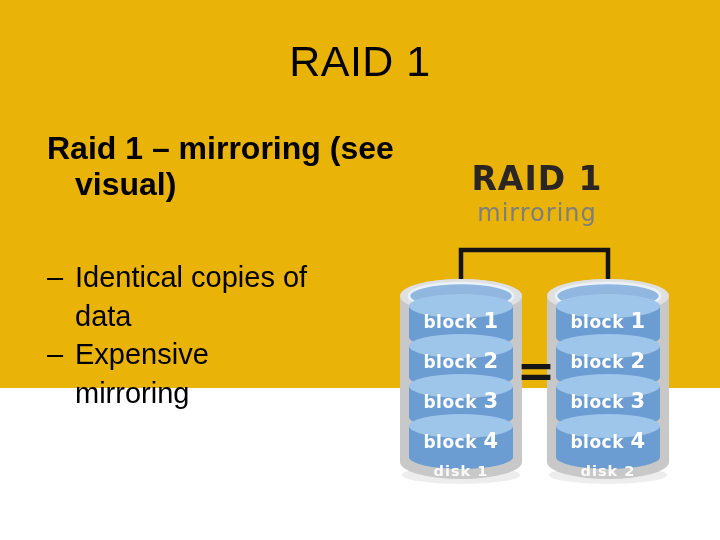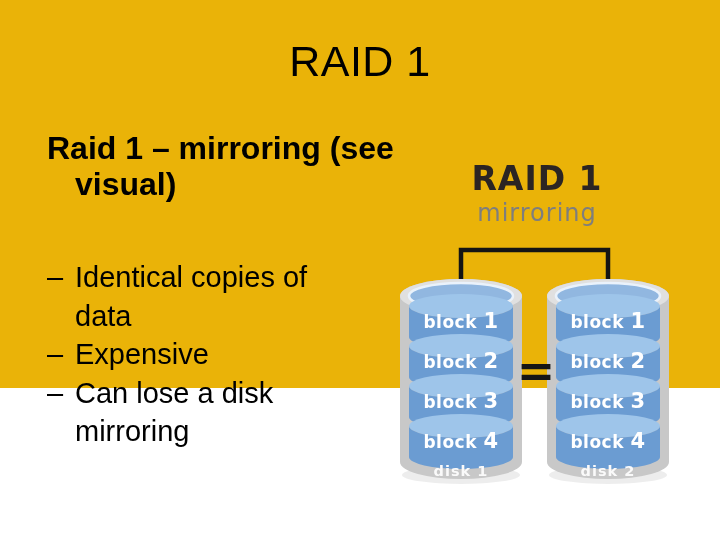--- a/index.html
+++ b/index.html
@@ -38,23 +38,20 @@
     <div class="h-line2">visual)</div>
   </div>
 
   <div class="bullets">
     <div class="b-item">
       <div class="b-first"><span class="dash">–</span><span>Identical copies of</span></div>
       <div class="b-cont">data</div>
     </div>
     <div class="b-item">
       <div class="b-first"><span class="dash">–</span><span>Expensive</span></div>
-    </div>
-    <div class="b-item">
-      <div class="b-first"><span class="dash">–</span><span>Can lose a disk</span></div>
     </div>
     <div class="b-item">
       <div class="b-cont">mirroring</div>
     </div>
   </div>
 
   <svg class="diagram" viewBox="380 140 340 400" width="340" height="400" xmlns="http://www.w3.org/2000/svg">
 
     <text class="dg-title" x="537" y="190" text-anchor="middle">RAID 1</text>
     <text class="dg-sub" x="537" y="221" text-anchor="middle">mirroring</text>

